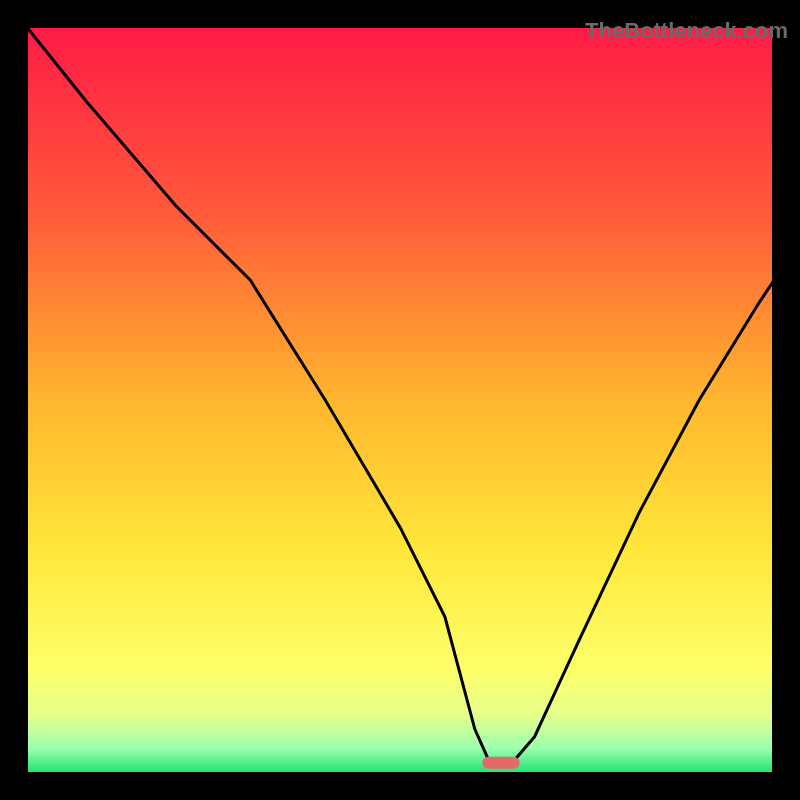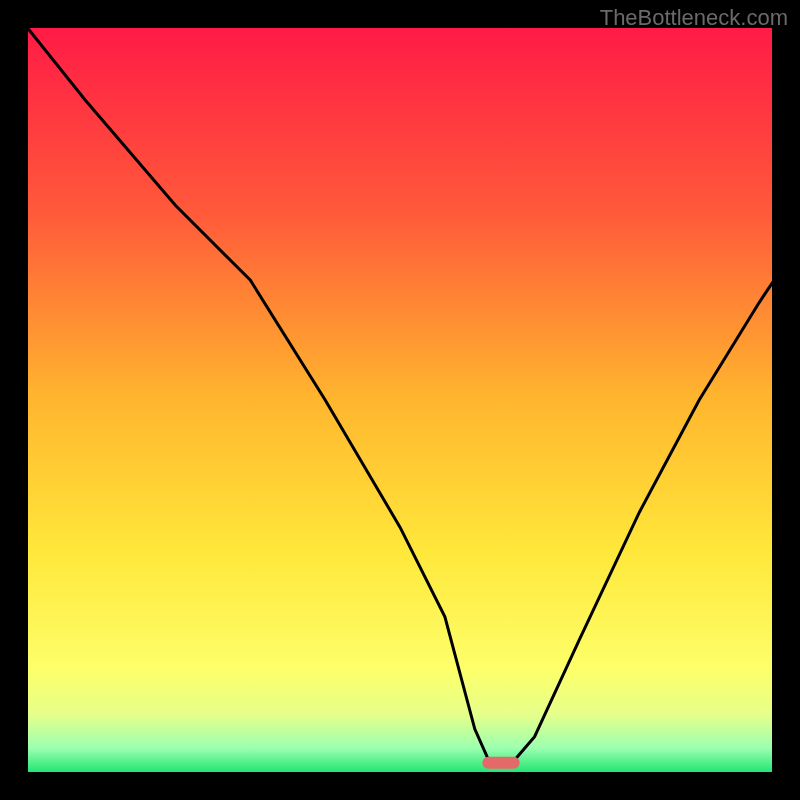--- a/index.html
+++ b/index.html
@@ -11,25 +11,25 @@
     overflow: hidden;
     font-family: Arial, Helvetica, sans-serif;
   }
   .container {
     position: relative;
     width: 800px;
     height: 800px;
   }
   .watermark {
     position: absolute;
-    top: 5px;
+    top: 18px;
     right: 12px;
     color: #6a6a6a;
     font-size: 22px;
-    font-weight: 400;
+    font-weight: 700;
     user-select: none;
     z-index: 20;
   }
   svg {
     display: block;
   }
 </style>
 </head>
 <body>
 

